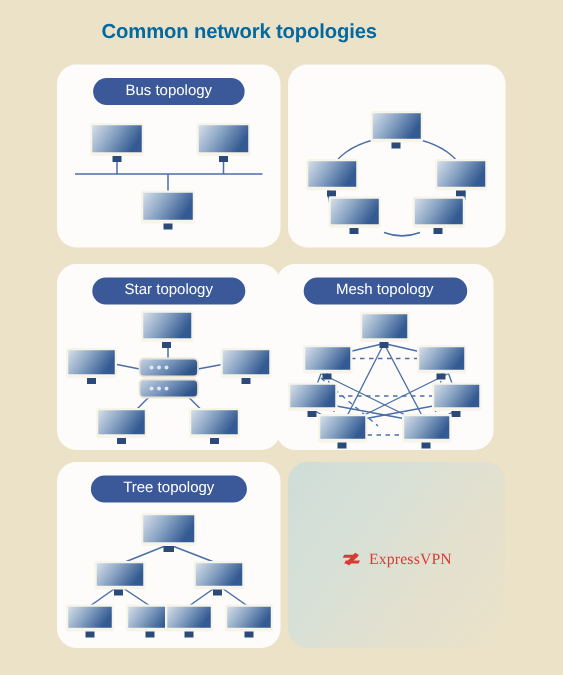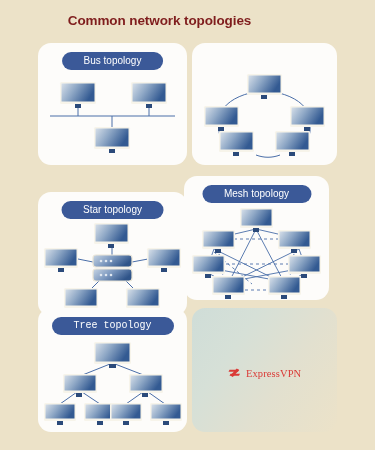--- a/index.html
+++ b/index.html
@@ -14,33 +14,33 @@
     position: relative;
   }
   #page-title {
     position: absolute;
     top: 13px;
     left: 0;
     width: 319px;
     text-align: center;
     font-size: 13.5px;
     font-weight: bold;
-    color: #7f1d1d;
+    color: #0369a1;
     letter-spacing: -0.1px;
   }
   .card {
     position: absolute;
     background: #fdfcfa;
     border-radius: 13px;
   }
   .card-bus   { left: 38px;  top: 43px;  width: 149px; height: 122px; }
   .card-ring  { left: 192px; top: 43px;  width: 145px; height: 122px; }
-  .card-star  { left: 38px;  top: 176px; width: 149px; height: 124px; margin-top: 16px; }
+  .card-star  { left: 38px;  top: 176px; width: 149px; height: 124px; }
   .card-mesh  { left: 184px; top: 176px; width: 145px; height: 124px; }
-  .card-tree  { left: 38px;  top: 308px; width: 149px; height: 124px; font-family: Liberation Mono, monospace; }
+  .card-tree  { left: 38px;  top: 308px; width: 149px; height: 124px; }
   .card-logo  {
     left: 192px; top: 308px; width: 145px; height: 124px;
     background: linear-gradient(125deg, #cfddd8 0%, #d6e0d7 30%, #e2e0cf 62%, #ece2c8 100%);
   }
   .pill {
     position: absolute;
     top: 9px;
     left: 50%;
     transform: translateX(-50%);
     background: #3b5998;

